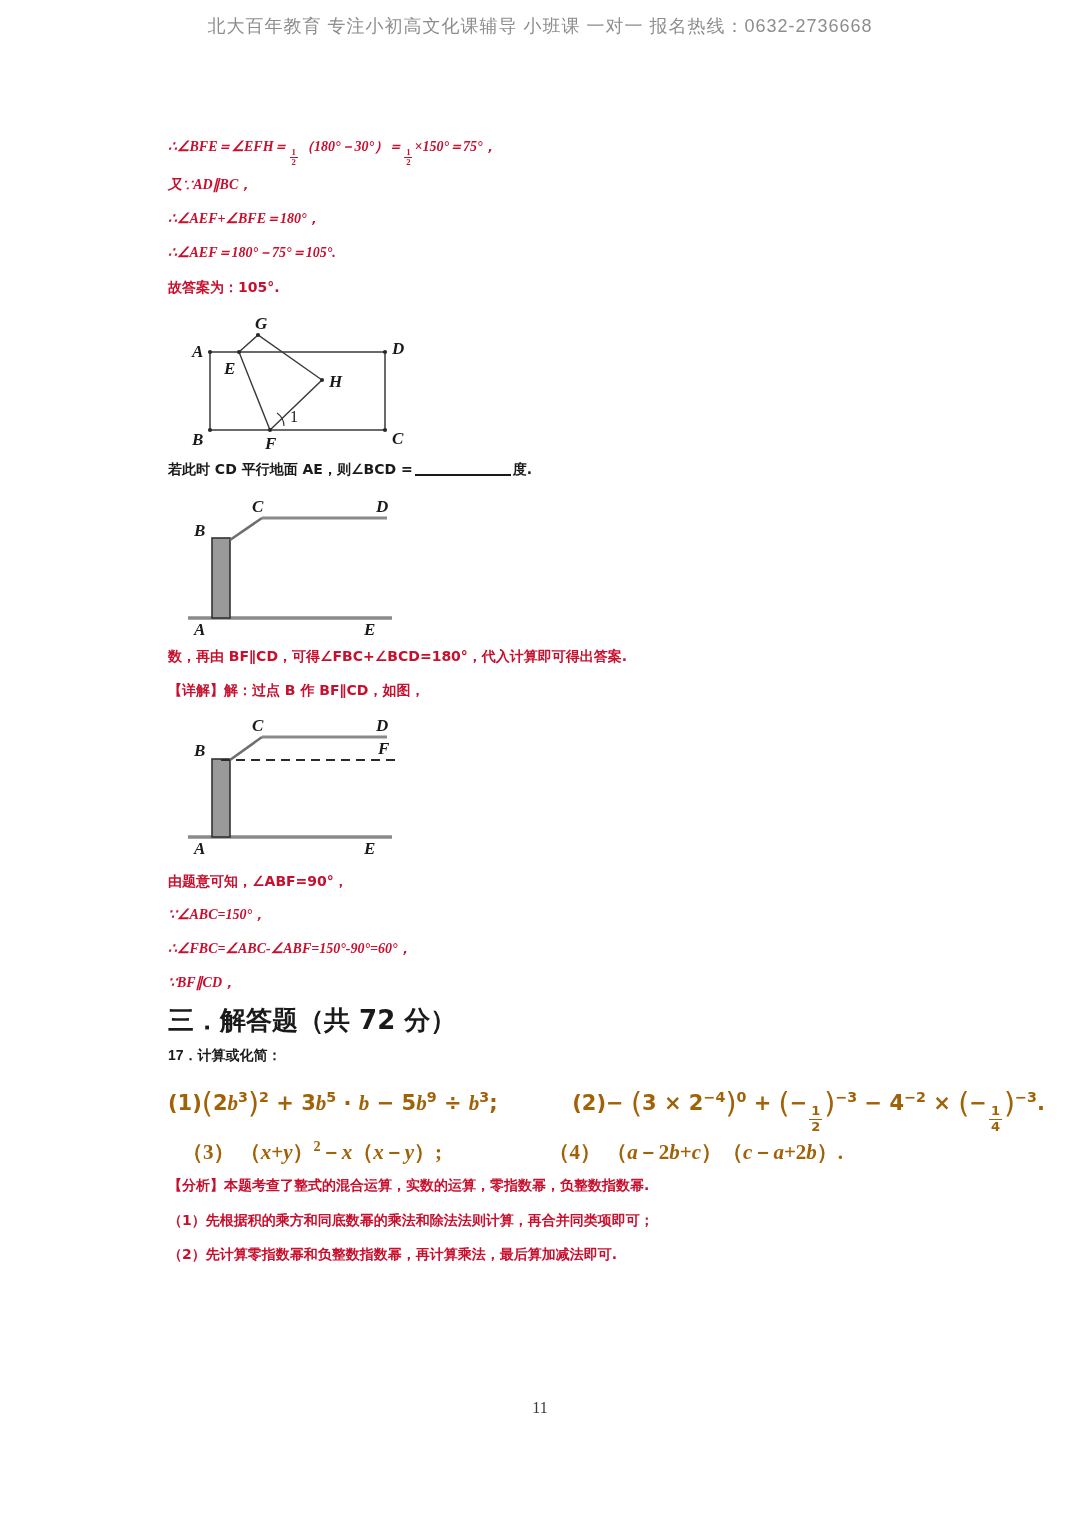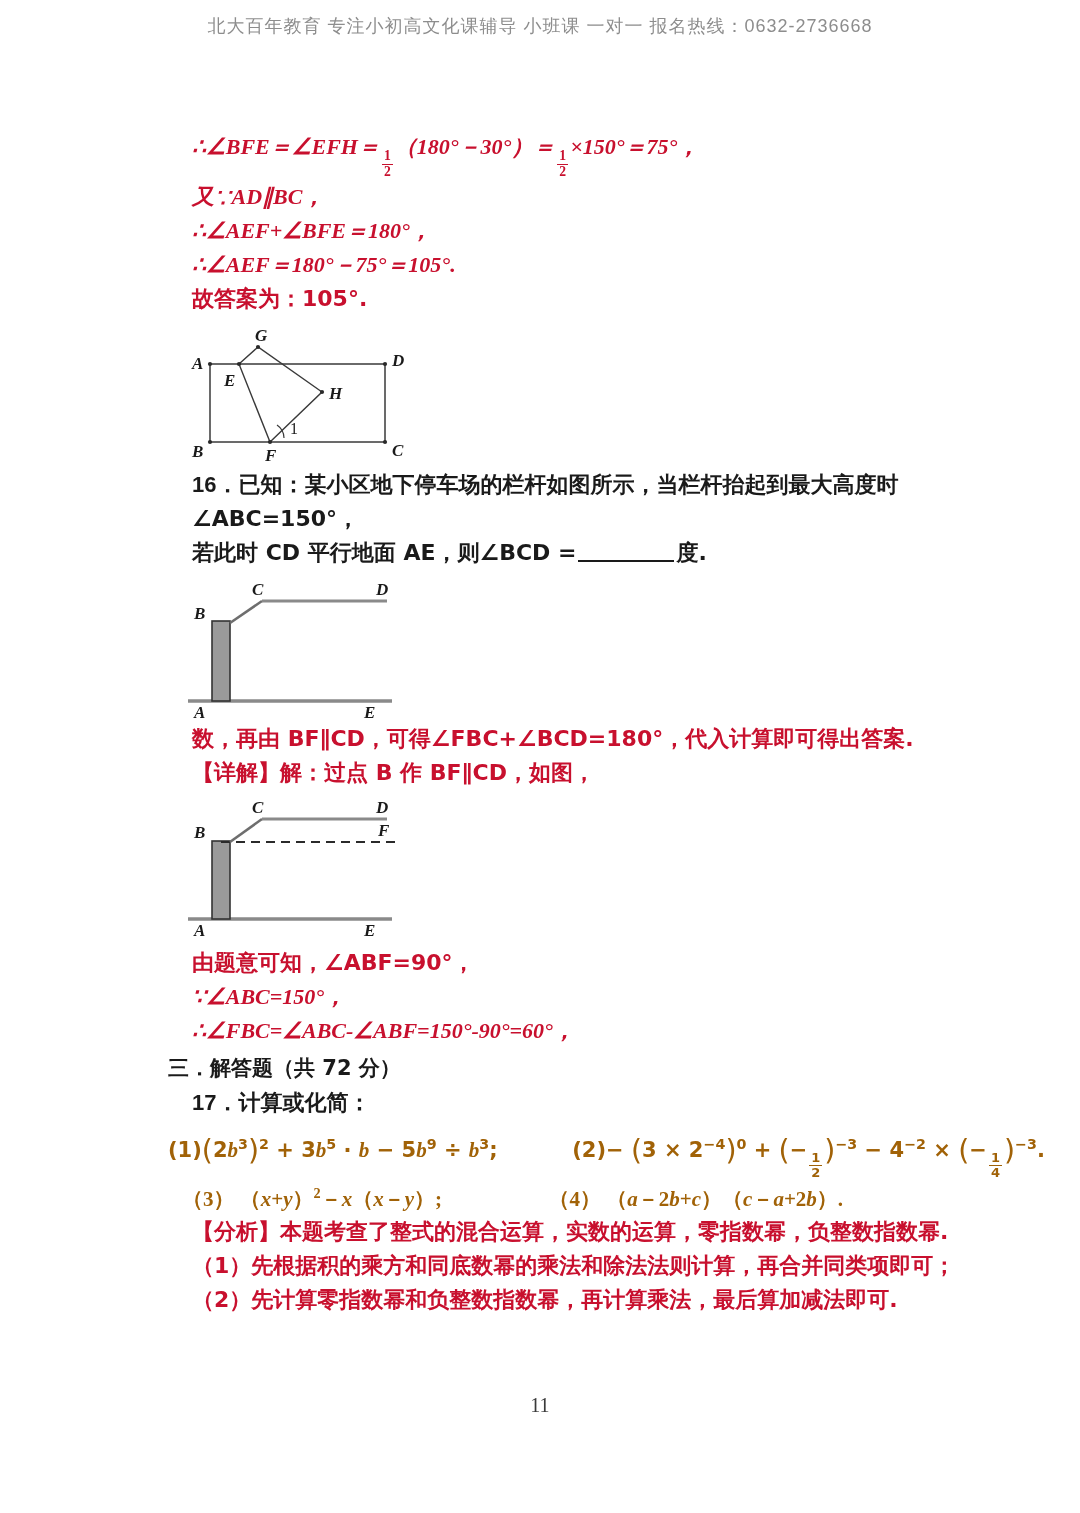--- a/index.html
+++ b/index.html
@@ -30,25 +30,24 @@
     position: absolute;
     top: 130px;
     left: 168px;
     width: 780px;
   }
 
   .red { color: #c8102e; }
   .blk { color: #1a1a1a; }
 
   .line {
-    font-size: 22px;
+    font-size: 14px;
     line-height: 34px;
     font-weight: bold;
     white-space: nowrap;
-    margin-left: 24px;
   }
   .line.wrap { white-space: normal; }
 
   .mi { font-style: italic; font-family: "Liberation Serif", serif; font-weight: bold; }
   .han { font-family: "DejaVu Sans", "Liberation Sans", sans-serif; font-weight: bold; font-style: normal; }
 
   
   .frac {
     display: inline-flex;
     flex-direction: column;
@@ -87,21 +86,21 @@
     fill: #1a1a1a;
   }
   .fig-num {
     font-family: "Liberation Serif", serif;
     font-size: 16px;
     fill: #1a1a1a;
     font-style: normal;
   }
 
   .section-head {
-    font-size: 21px;
+    font-size: 26px;
     font-weight: bold;
     line-height: 36px;
     color: #1a1a1a;
     font-family: "DejaVu Sans", sans-serif;
   }
 
   .qnum {
     font-family: "Liberation Sans", "DejaVu Sans", sans-serif;
     font-weight: bold;
   }
@@ -116,21 +115,21 @@
   .expr-b { font-family: "DejaVu Sans", "Liberation Sans", sans-serif; font-weight: bold; }
 
   .gap-lg { display: inline-block; width: 62px; }
   .gap-md { display: inline-block; width: 96px; }
 
   .footer-pagenum {
     position: absolute;
     bottom: 96px;
     left: 0; right: 0;
     text-align: center;
-    font-size: 20px;
+    font-size: 16px;
     color: #3a3a3a;
     font-family: "Liberation Serif", serif;
   }
 </style>
 </head>
 <body>
 
 <div class="page-header">
   <span>北大百年教育 专注小初高文化课辅导 小班课 一对一 报名热线：0632-2736668</span>
 </div>
@@ -174,23 +173,20 @@
       <text class="fig-label" x="12" y="133">B</text>
       <text class="fig-label" x="212" y="132">C</text>
       <text class="fig-label" x="44" y="62">E</text>
       <text class="fig-label" x="85" y="137">F</text>
       <text class="fig-label" x="75" y="17">G</text>
       <text class="fig-label" x="149" y="75">H</text>
       <text class="fig-num" x="110" y="110">1</text>
     </svg>
   </div>
 
-  <div class="line wrap blk" style="margin-top:4px;">
-    <span class="qnum">16．</span><span class="han">已知：某小区地下停车场的栏杆如图所示，当栏杆抬起到最大高度时∠ABC=150°，</span>
-  </div>
   <div class="line blk">
     <span class="han">若此时 CD 平行地面 AE，则∠BCD =</span><span class="blank-line"></span><span class="han">度.</span>
   </div>
 
   <div class="figure" style="margin-top:12px;margin-left:12px;">
     <svg width="240" height="140" viewBox="0 0 240 140">
 
       <line x1="8" y1="119" x2="212" y2="119" stroke="#8a8a8a" stroke-width="3.4"></line>
 
       <rect x="32" y="39" width="18" height="80" fill="#9a9a9a" stroke="#333333" stroke-width="1.6"></rect>
@@ -230,20 +226,21 @@
       <text class="fig-label" x="72" y="13">C</text>
       <text class="fig-label" x="196" y="13">D</text>
       <text class="fig-label" x="184" y="136">E</text>
       <text class="fig-label" x="198" y="36">F</text>
     </svg>
   </div>
 
   <div class="line red han" style="margin-top:6px;">由题意可知，∠ABF=90°，</div>
   <div class="line red mi">∵∠ABC=150°，</div>
   <div class="line red mi">∴∠FBC=∠ABC-∠ABF=150°-90°=60°，</div>
+  <div class="line red mi">∵BF∥CD，</div>
 
   <div class="section-head" style="margin-top:2px;">三．解答题（共 72 分）</div>
 
   <div class="line blk">
     <span class="qnum">17．</span><span class="han">计算或化简：</span>
   </div>
 
   <div class="expr-row" style="margin-top:4px;">
     <span class="expr-b">
       <span>(1)</span><span class="bigp">(</span>2<span class="mi">b</span><span class="sup">3</span><span class="bigp">)</span><span class="sup">2</span> + 3<span class="mi">b</span><span class="sup">5</span> · <span class="mi">b</span> − 5<span class="mi">b</span><span class="sup">9</span> ÷ <span class="mi">b</span><span class="sup">3</span>;

